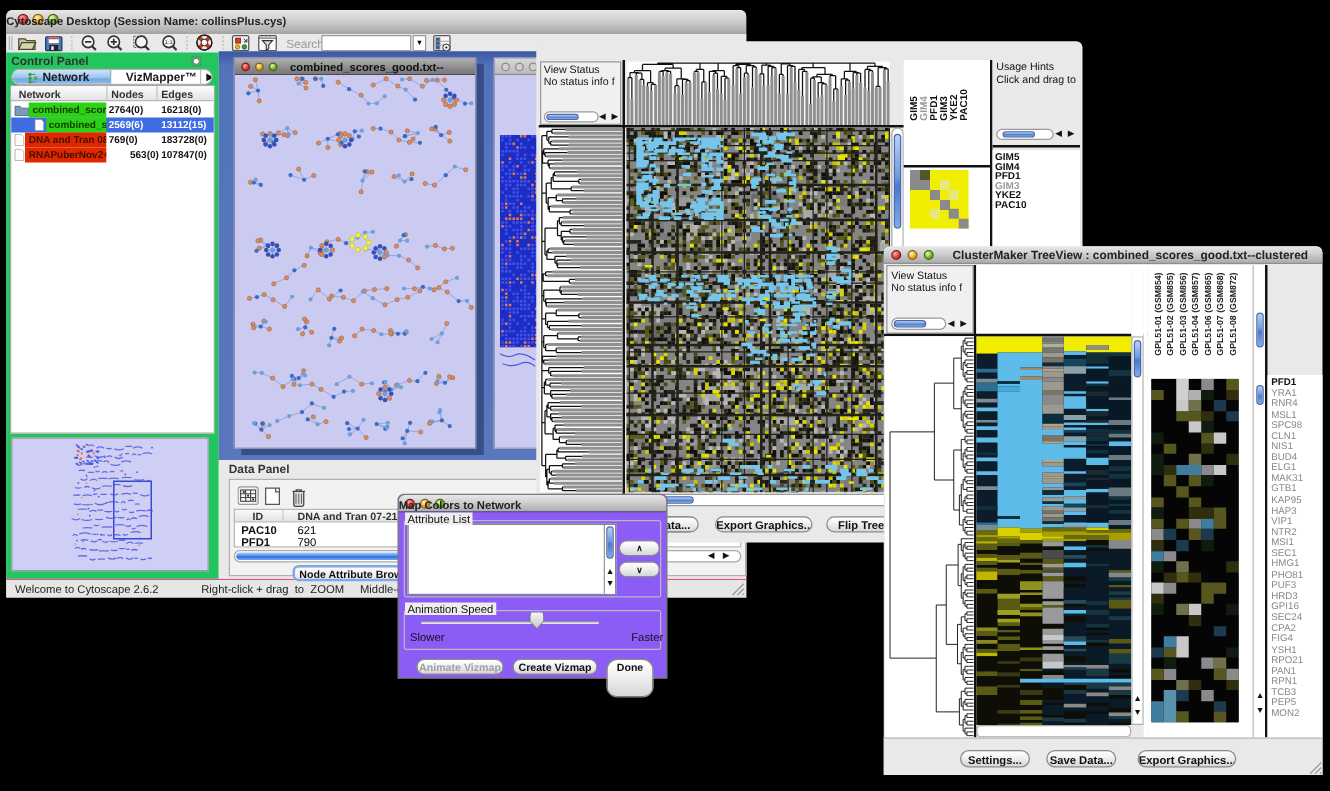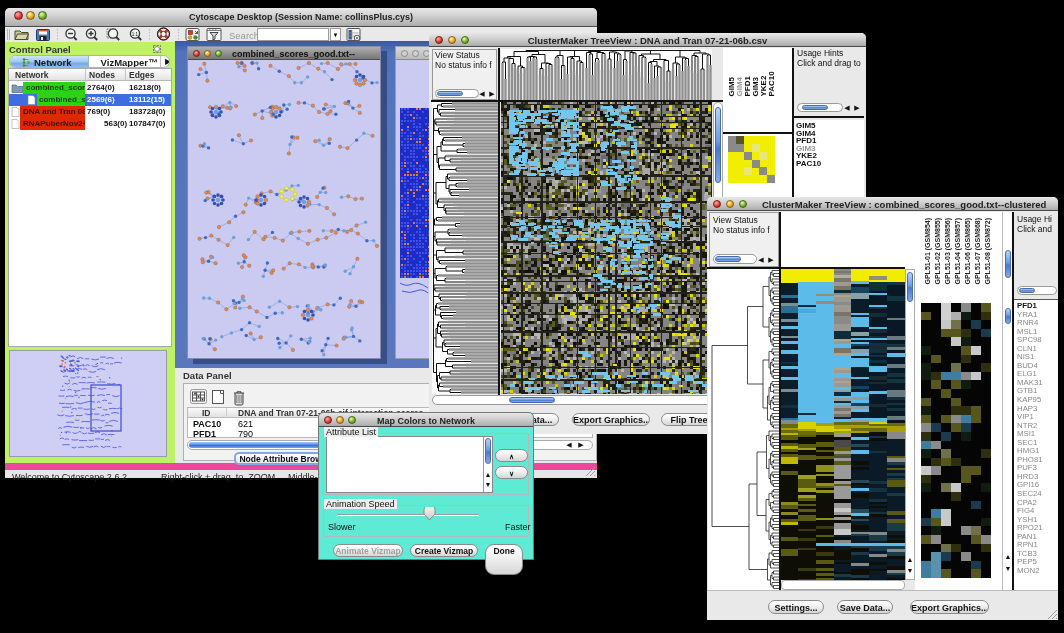--- a/index.html
+++ b/index.html
@@ -7,21 +7,21 @@
 #stage { position:relative; width:1064px; height:633px; background:#000; }
 .abs { position:absolute; }
 .win { position:absolute; background:#e8e8e8; }
 .tbar { position:absolute; left:0; right:0; top:0;
   background:linear-gradient(#e8e8e8,#cfcfcf 45%,#b3b3b3 90%,#a8a8a8);
   border-bottom:1px solid #4a4a4a; border-radius:5px 5px 0 0; }
 .lights { position:absolute; top:50%; margin-top:-4.5px; width:9px; height:9px; border-radius:50%; }
 .lr { background:radial-gradient(circle at 35% 30%, #ff9a94 10%, #dd3f36 55%, #8e1007); border:0.5px solid #7a1d14;}
 .ly { background:radial-gradient(circle at 35% 30%, #ffe9a0 10%, #e9a82b 55%, #96610a); border:0.5px solid #8a6010;}
 .lg { background:radial-gradient(circle at 35% 30%, #d2f4a2 10%, #77b22c 55%, #3f6c10); border:0.5px solid #47680f;}
-.ttl { position:absolute; left:0; right:0; text-align:center; font-weight:bold; color:#222; }
+.ttl { position:absolute; left:0; right:0; text-align:left; font-weight:bold; color:#222; }
 .blk { position:absolute; background:#111; }
 .mbtn { position:absolute; background:linear-gradient(#fff,#f2f2f2 40%,#d8d8d8 95%);
   border:1px solid #8a8a8a; border-radius:9px; text-align:center; font-weight:bold; color:#111; white-space:nowrap; overflow:hidden; }
 .scroll { position:absolute; background:#fff; border:1px solid #9a9a9a; border-radius:6px; }
 .thumbb { position:absolute; border-radius:5px;
   background:linear-gradient(#b8d2f2,#6f9ae0 45%,#4a7ad0 55%,#86aae6); border:0.5px solid #4a6aaa; }
 .sb-ar { position:absolute; font-size:7px; color:#111; line-height:9px; text-align:center; width:10px; }
 svg { display:block; }
 </style></head>
 <body>
@@ -78,27 +78,27 @@
           <rect x="343.5" y="4" width="3.5" height="9.5" fill="#3a5a9a"></rect>
           <path d="M347 4v9.5M342.5 7h12M342.5 10h12" stroke="#999" stroke-width="0.7"></path>
           <circle cx="352" cy="12" r="2.8" fill="#eee" stroke="#333" stroke-width="0.8"></circle>
           <path d="M351 12h2M352 11v2" stroke="#333" stroke-width="0.7"></path>
         </svg>
     <div class="abs t" style="left:224px;top:3px;font-size:9.5px;color:#999;">Search:</div>
     <div class="abs" style="left:252px;top:1px;width:72px;height:13px;background:#fff;border:1px solid #9a9a9a;"></div>
     <div class="abs" style="left:325px;top:1px;width:11px;height:13px;background:#fff;border:1px solid #9a9a9a;font-size:6px;text-align:center;line-height:13px;">▼</div>
   </div>
 
-  <div class="abs t" style="left:0;top:455px;width:592px;height:15px;background:#e6e6e6;border-top:7px solid #ec4899;font-size:9px;color:#222;">
+  <div class="abs t" style="left:0;top:455px;width:592px;height:15px;background:#e6e6e6;border-top:1px solid #ec4899;font-size:9px;color:#222;">
     <span class="abs" style="left:7px;top:2px;">Welcome to Cytoscape 2.6.2</span>
     <span class="abs" style="left:156px;top:2px;">Right-click + drag&nbsp; to&nbsp; ZOOM</span>
     <span class="abs" style="left:283px;top:2px;">Middle-click + drag to PAN</span>
   </div>
 
-  <div class="abs" style="left:0;top:34px;width:170px;height:421px;background:#bef264;">
+  <div class="abs" style="left:0;top:34px;width:170px;height:421px;background:#22c55e;">
     <div class="abs t" style="left:4px;top:2px;font-size:9.5px;font-weight:bold;color:#333;">Control Panel</div>
     <svg class="abs" style="left:147px;top:2px" width="10" height="10">
           <rect x="1.5" y="1.5" width="7" height="7" fill="none" stroke="#777" stroke-dasharray="2 1.2"></rect>
           <circle cx="5" cy="5" r="2.4" fill="#fff" stroke="#777" stroke-width="0.8"></circle>
         </svg>
 
     <div class="abs" style="left:4px;top:13px;width:161px;height:13px;background:#fff;border:1px solid #b0b0b0;border-radius:7px;overflow:hidden;">
       <div class="abs" style="left:0;top:0;width:79px;height:13px;background:linear-gradient(#cfe4fa,#9ec7f0 45%,#74a9e4 55%,#9cc4ee);border-right:1px solid #9ab0c8;"></div>
       <svg class="abs" style="left:12px;top:2px;" width="9" height="9">
             <circle cx="2" cy="1.5" r="1.3" fill="#3a9a2a"></circle>
@@ -1022,26 +1022,20 @@
       </div>
       <div class="abs t" style="left:50px;top:68px;width:106px;height:13px;background:linear-gradient(#fdfdfd,#e8e8e8);border:2px solid #7fa8ea;border-radius:5px;font-size:8.5px;font-weight:bold;text-align:center;line-height:10px;color:#111;">Node Attribute Browser</div>
     </div>
   </div>
   <svg class="abs" style="left:580px;top:458px;" width="11" height="11">
         <path d="M10 1L1 10M10 5L5 10M10 9l-1 1" stroke="#9a9a9a" stroke-width="1"></path>
       </svg>
 </div>
 
 <div class="win" id="w-tv1" style="left:429px;top:33px;width:437px;height:401px;border-radius:5px 5px 0 0;background:#e9e9e9;">
-  <div class="tbar" style="height:14px;border-radius:5px 5px 0 0;">
-    <div class="lights lr" style="left:6px;width:8px;height:8px;margin-top:-4px;"></div>
-    <div class="lights ly" style="left:19px;width:8px;height:8px;margin-top:-4px;"></div>
-    <div class="lights lg" style="left:32px;width:8px;height:8px;margin-top:-4px;"></div>
-    <div class="ttl t" style="top:2px;font-size:9.5px;">ClusterMaker TreeView : DNA and Tran 07-21-06b.csv</div>
-  </div>
 
   <div class="abs" style="left:3px;top:16px;width:65px;height:51px;background:#f0f0f0;border:1px solid #9a9a9a;">
     <div class="abs t" style="left:2px;top:1px;font-size:8.5px;color:#111;line-height:9.5px;">View Status<br>No status info f</div>
     <div class="scroll" style="left:2px;top:39px;width:44px;height:9px;">
           <div class="thumbb" style="left:1px;top:1px;width:26px;height:5px;"></div>
         </div>
     <span class="sb-ar" style="left:44px;top:39px;">◀</span>
     <span class="sb-ar" style="left:54px;top:39px;">▶</span>
   </div>
   <div class="blk" style="left:69px;top:15px;width:2px;height:357px;"></div>
@@ -1246,42 +1240,36 @@
 
     <div class="abs" style="left:84px;top:0;width:10px;height:378px;background:#fff;border-left:1px solid #bbb;">
       <div class="thumbb" style="left:1.5px;top:38px;width:6px;height:28px;"></div>
       <div class="thumbb" style="left:1.5px;top:96px;width:6px;height:16px;"></div>
       <span class="sb-ar" style="left:0;top:340px;">▲</span>
       <span class="sb-ar" style="left:0;top:352px;">▼</span>
     </div>
   </div>
   <div class="blk" style="left:305px;top:15px;width:2px;height:378px;"></div>
 
-  <div class="abs" style="left:307px;top:15px;width:44px;height:88px;background:#e9e9e9;border-bottom:1px solid #555;">
-    <div class="abs t" style="left:3px;top:2px;font-size:8.5px;color:#111;line-height:10px;">Usage Hi<br>Click and</div>
-    <div class="scroll" style="left:3px;top:74px;width:40px;height:9px;">
-          <div class="thumbb" style="left:1px;top:1px;width:16px;height:5px;"></div>
-        </div>
-  </div>
 
   <div class="abs" style="left:307px;top:103px;width:44px;height:290px;background:#fff;">
     <div class="abs t" style="left:3px;top:2px;font-size:7.8px;line-height:8.55px;color:#888;"><span style="color:#111;font-weight:bold;">PFD1</span><br>YRA1<br>RNR4<br>MSL1<br>SPC98<br>CLN1<br>NIS1<br>BUD4<br>ELG1<br>MAK31<br>GTB1<br>KAP95<br>HAP3<br>VIP1<br>NTR2<br>MSI1<br>SEC1<br>HMG1<br>PHO81<br>PUF3<br>HRD3<br>GPI16<br>SEC24<br>CPA2<br>FIG4<br>YSH1<br>RPO21<br>PAN1<br>RPN1<br>TCB3<br>PEP5<br>MON2</div>
   </div>
 
   <div class="abs" style="left:0;top:393px;width:351px;height:30px;background:#e9e9e9;border-top:1px solid #bbb;">
     <div class="mbtn t" style="left:61px;top:9px;width:56px;height:14px;font-size:9px;line-height:14px;">Settings...</div>
     <div class="mbtn t" style="left:130px;top:9px;width:56px;height:14px;font-size:9px;line-height:14px;">Save Data...</div>
     <div class="mbtn t" style="left:203px;top:9px;width:79px;height:14px;font-size:9px;line-height:14px;">Export Graphics...</div>
   </div>
   <svg class="abs" style="left:340px;top:412px;" width="11" height="11">
         <path d="M10 1L1 10M10 5L5 10M10 9l-1 1" stroke="#9a9a9a" stroke-width="1"></path>
       </svg>
 </div>
 
-<div class="win" id="w-dlg" style="left:318px;top:412px;width:216px;height:148px;border-radius:5px 5px 0 0;background:#5eead4;border:1px solid #777;text-decoration:underline;">
+<div class="win" id="w-dlg" style="left:318px;top:395px;width:216px;height:148px;border-radius:5px 5px 0 0;background:#8b5cf6;border:1px solid #777;text-decoration:underline;">
   <div class="tbar" style="height:14px;border-radius:5px 5px 0 0;">
     <div class="lights lr" style="left:5px;width:8px;height:8px;margin-top:-4px;"></div>
     <div class="lights ly" style="left:17px;width:8px;height:8px;margin-top:-4px;"></div>
     <div class="lights lg" style="left:29px;width:8px;height:8px;margin-top:-4px;"></div>
     <div class="ttl t" style="top:2.5px;font-size:9px;">Map Colors to Network</div>
   </div>
   <div class="abs t" style="left:5px;top:14px;font-size:9px;color:#111;background:#ededed;padding:0 2px;z-index:2;">Attribute List</div>
   <div class="abs" style="left:4px;top:20px;width:206px;height:62px;border:1px solid #b8b8b8;border-radius:2px;"></div>
   <div class="abs" style="left:7px;top:23px;width:167px;height:57px;background:#fff;border:1px solid #888;">
     <div class="abs" style="right:0;top:0;width:9px;height:55px;background:#fff;border-left:1px solid #999;">

